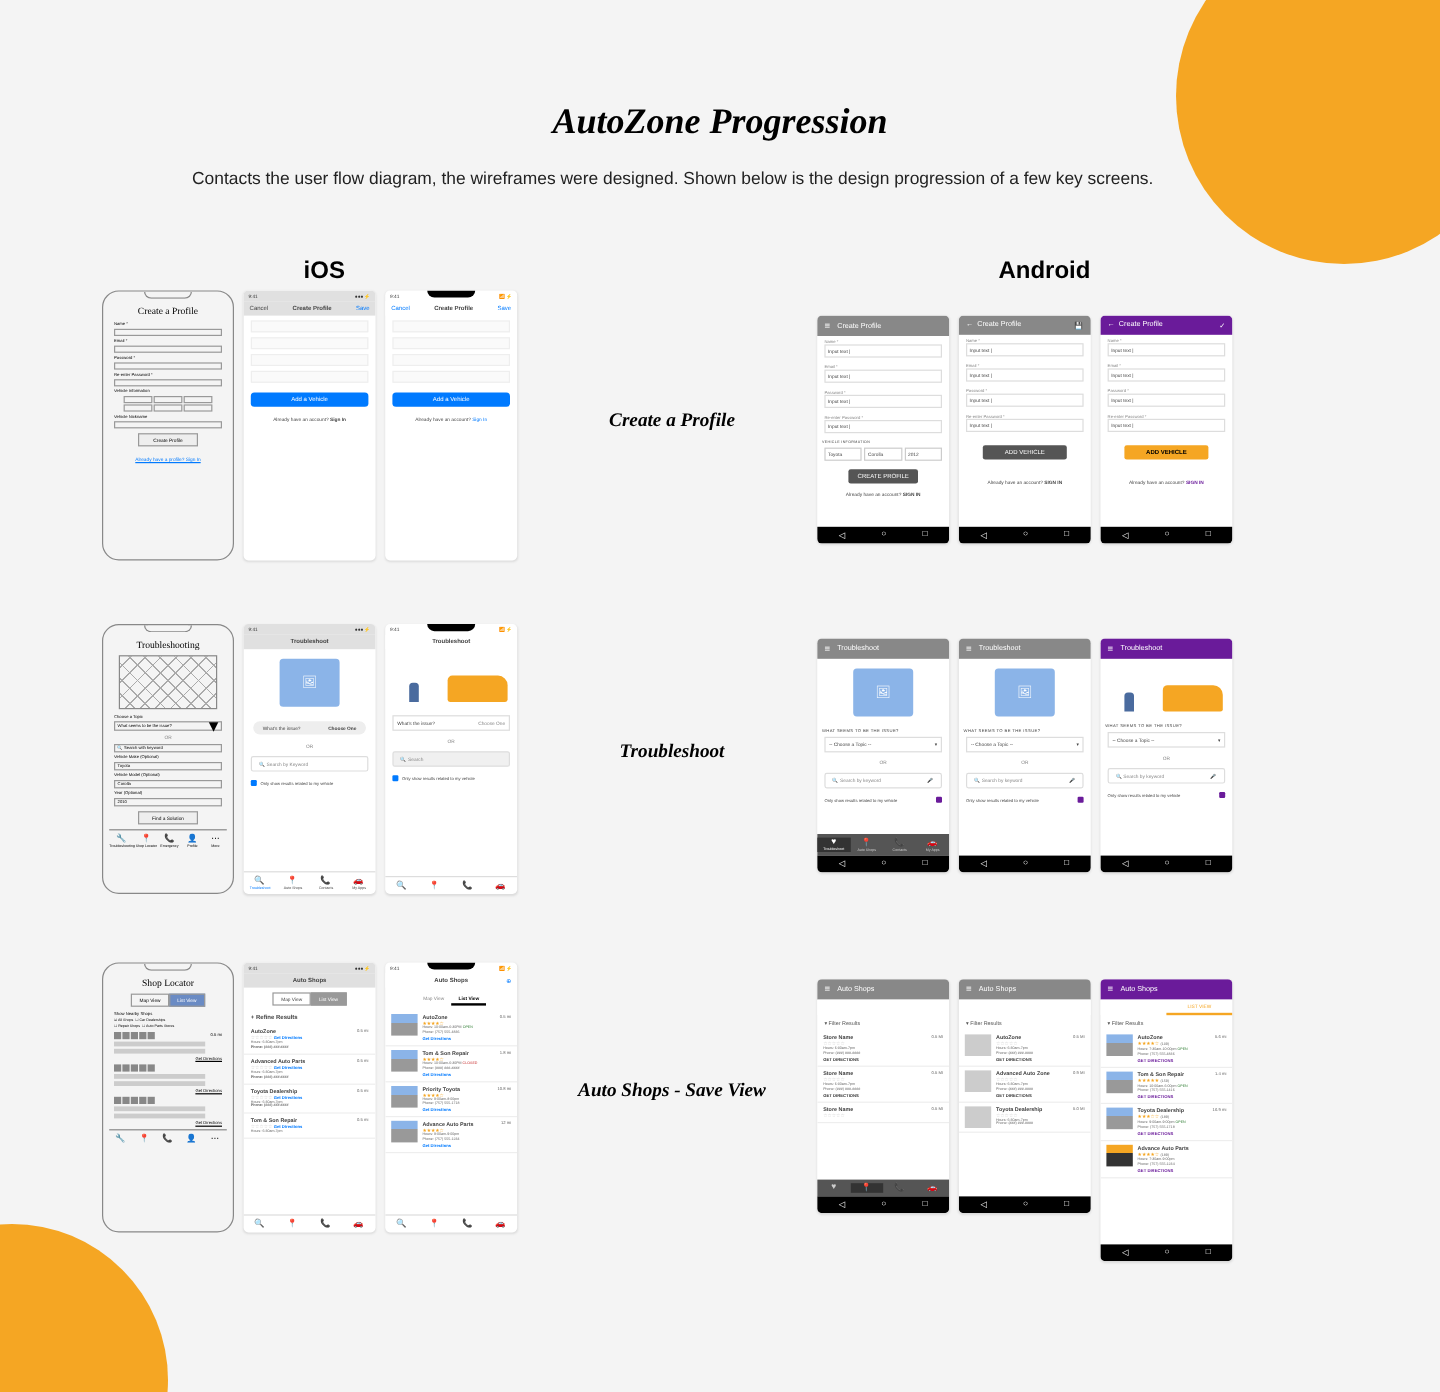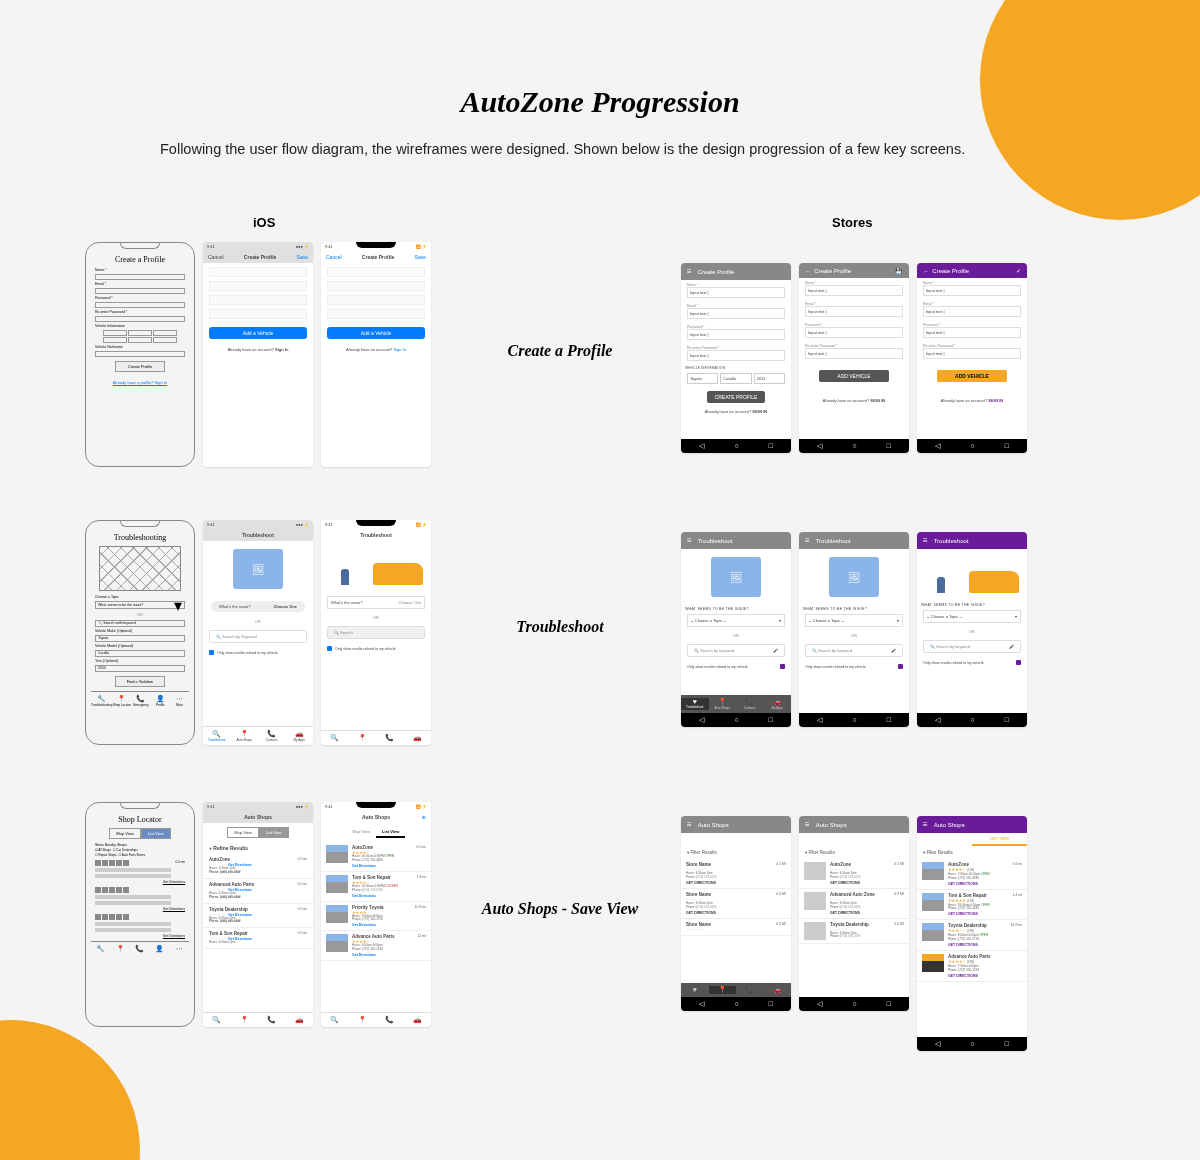--- a/index.html
+++ b/index.html
@@ -1,21 +1,21 @@
 <!DOCTYPE html>
 <html><head>
 <meta charset="utf-8">
 <style>
 *{box-sizing:border-box;margin:0;padding:0}
 body{font-family:Arial,sans-serif;background:#f4f4f4;width:1200px;height:1160px;position:relative;overflow:hidden}
 .blob-tr{position:absolute;top:-60px;right:-60px;width:280px;height:280px;background:#f5a623;border-radius:50%}
 .blob-bl{position:absolute;bottom:-120px;left:-120px;width:260px;height:260px;background:#f5a623;border-radius:50%}
 .page-title{text-align:center;font-family:Georgia,serif;font-size:30px;font-weight:bold;font-style:italic;margin-top:85px}
 .intro{width:880px;margin:20px auto 0;font-size:14.5px;line-height:1.4;color:#222}
-.cols{position:absolute;font-size:13px;font-weight:bold}
+.cols{position:absolute;font-size:20px;font-weight:bold}
 .row-label{position:absolute;font-family:Georgia,serif;font-style:italic;font-weight:bold;font-size:16px;text-align:center;width:200px}
 .row{position:absolute;display:flex;gap:8px}
 .phone{background:#fff;border-radius:4px;width:110px;font-size:4px;color:#444;overflow:hidden;position:relative;box-shadow:0 1px 2px rgba(0,0,0,0.1)}
 .ios-sk{border:1px solid #888;border-radius:14px;width:110px;position:relative;padding:8px 5px 4px}
 .notch{position:absolute;top:0;left:50%;transform:translateX(-50%);width:40px;height:6px;background:#000;border-radius:0 0 6px 6px}
 .sbar-ios{display:flex;justify-content:space-between;font-size:4px;padding:2px 4px;color:#333}
 .ios-title{text-align:center;font-family:Georgia,serif;font-size:8px;margin:4px 0}
 .wfield{border:1px solid #999;height:6px;margin:2px 4px}
 .wlabel{font-size:3.5px;margin:2px 4px 0}
 .wbtn{border:1px solid #999;background:#eee;text-align:center;font-size:4px;margin:4px auto;padding:2px;width:50px}
@@ -78,24 +78,24 @@
 .wf-bar{height:4px;background:#ccc;margin:2px 18px 2px 4px}
 .gd-r{text-align:right;font-size:3.5px;text-decoration:underline;margin:0 4px 3px}
 </style>
 </head>
 <body>
 
 <div class="blob-tr"></div>
 <div class="blob-bl"></div>
 
 <h1 class="page-title">AutoZone Progression</h1>
-<p class="intro">Following the user flow diagram, the wireframes were designed. Shown below is the design progression of a few key screens.</p>
+<p class="intro">Contacts the user flow diagram, the wireframes were designed. Shown below is the design progression of a few key screens.</p>
 
 <div class="cols" style="left:253px;top:215px">iOS</div>
-<div class="cols" style="left:832px;top:215px">Stores</div>
+<div class="cols" style="left:832px;top:215px">Android</div>
 
 <div class="row-label" style="left:460px;top:342px">Create a Profile</div>
 <div class="row-label" style="left:460px;top:618px">Troubleshoot</div>
 <div class="row-label" style="left:460px;top:900px">Auto Shops - Save View</div>
 
 <div class="row" style="left:85px;top:242px">
   <div class="ios-sk" style="height:225px">
     <div class="notch" style="background:transparent;border:1px solid #888;border-top:none"></div>
     <div class="ios-title">Create a Profile</div>
     <div class="wlabel">Name *</div>

